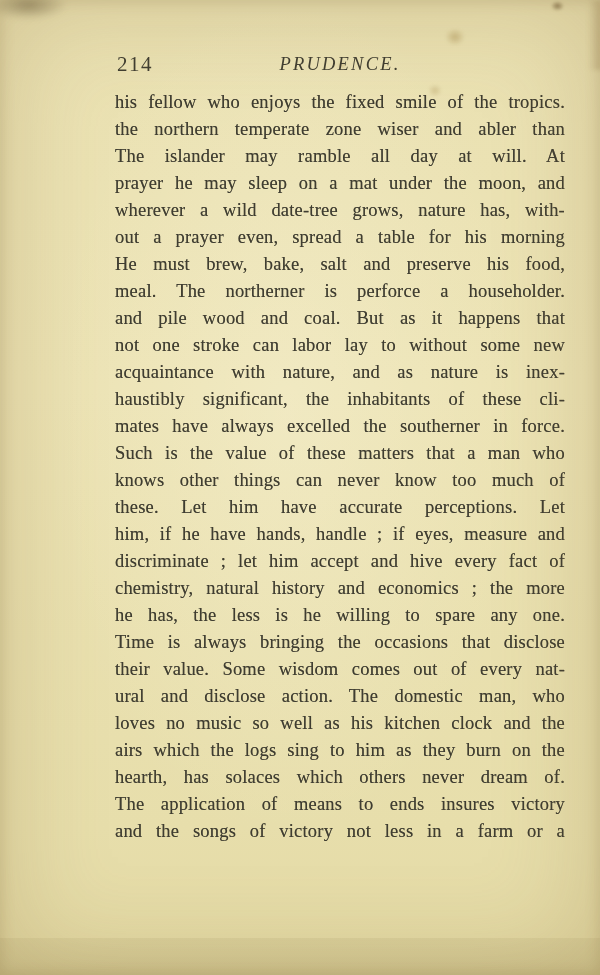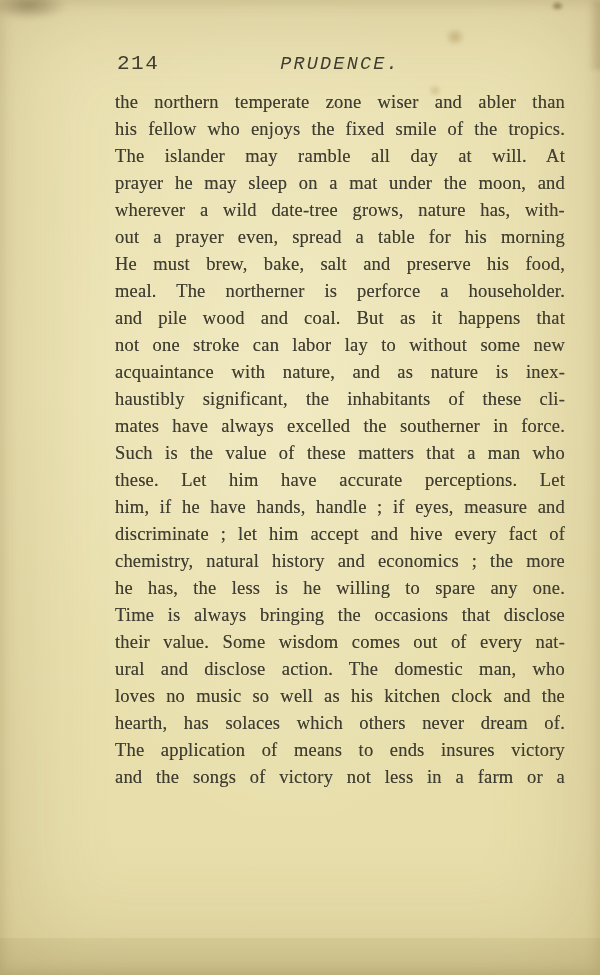--- a/index.html
+++ b/index.html
@@ -28,21 +28,20 @@
     box-shadow:
       inset 0 0 90px 18px rgba(140,115,60,0.22),
       inset 0 0 14px 2px rgba(110,88,45,0.18);
   }
   .header {
     position: absolute;
     top: 52px;
     left: 115px;
     width: 450px;
     height: 26px;
-    font-family: Liberation Mono, monospace;
   }
   .page-number {
     position: absolute;
     left: 2px;
     top: 0;
     font-size: 21px;
     letter-spacing: 1.5px;
   }
   .running-head {
     position: absolute;
@@ -123,41 +122,43 @@
   <div class="stain stain-blotch-3"></div>
   <div class="stain stain-edge-r"></div>
   <div class="stain stain-bottom-band"></div>
 
   <div class="header">
     <span class="page-number">214</span>
     <span class="running-head">PRUDENCE.</span>
   </div>
 
   <div class="text-block">
+      <div class="line">his fellow who enjoys the fixed smile of the tropics.</div>
       <div class="line">the northern temperate zone wiser and abler than</div>
-      <div class="line">his fellow who enjoys the fixed smile of the tropics.</div>
       <div class="line">The islander may ramble all day at will. At</div>
       <div class="line">prayer he may sleep on a mat under the moon, and</div>
       <div class="line">wherever a wild date-tree grows, nature has, with-</div>
       <div class="line">out a prayer even, spread a table for his morning</div>
       <div class="line">He must brew, bake, salt and preserve his food,</div>
       <div class="line">meal. The northerner is perforce a householder.</div>
       <div class="line">and pile wood and coal. But as it happens that</div>
       <div class="line">not one stroke can labor lay to without some new</div>
       <div class="line">acquaintance with nature, and as nature is inex-</div>
       <div class="line">haustibly significant, the inhabitants of these cli-</div>
       <div class="line">mates have always excelled the southerner in force.</div>
       <div class="line">Such is the value of these matters that a man who</div>
+      <div class="line">knows other things can never know too much of</div>
       <div class="line">these. Let him have accurate perceptions. Let</div>
       <div class="line">him, if he have hands, handle ; if eyes, measure and</div>
       <div class="line">discriminate ; let him accept and hive every fact of</div>
       <div class="line">chemistry, natural history and economics ; the more</div>
       <div class="line">he has, the less is he willing to spare any one.</div>
       <div class="line">Time is always bringing the occasions that disclose</div>
       <div class="line">their value. Some wisdom comes out of every nat-</div>
       <div class="line">ural and disclose action. The domestic man, who</div>
       <div class="line">loves no music so well as his kitchen clock and the</div>
+      <div class="line">airs which the logs sing to him as they burn on the</div>
       <div class="line">hearth, has solaces which others never dream of.</div>
       <div class="line">The application of means to ends insures victory</div>
       <div class="line">and the songs of victory not less in a farm or a</div>
     </div>
 
 </div>
 
 </body></html>

